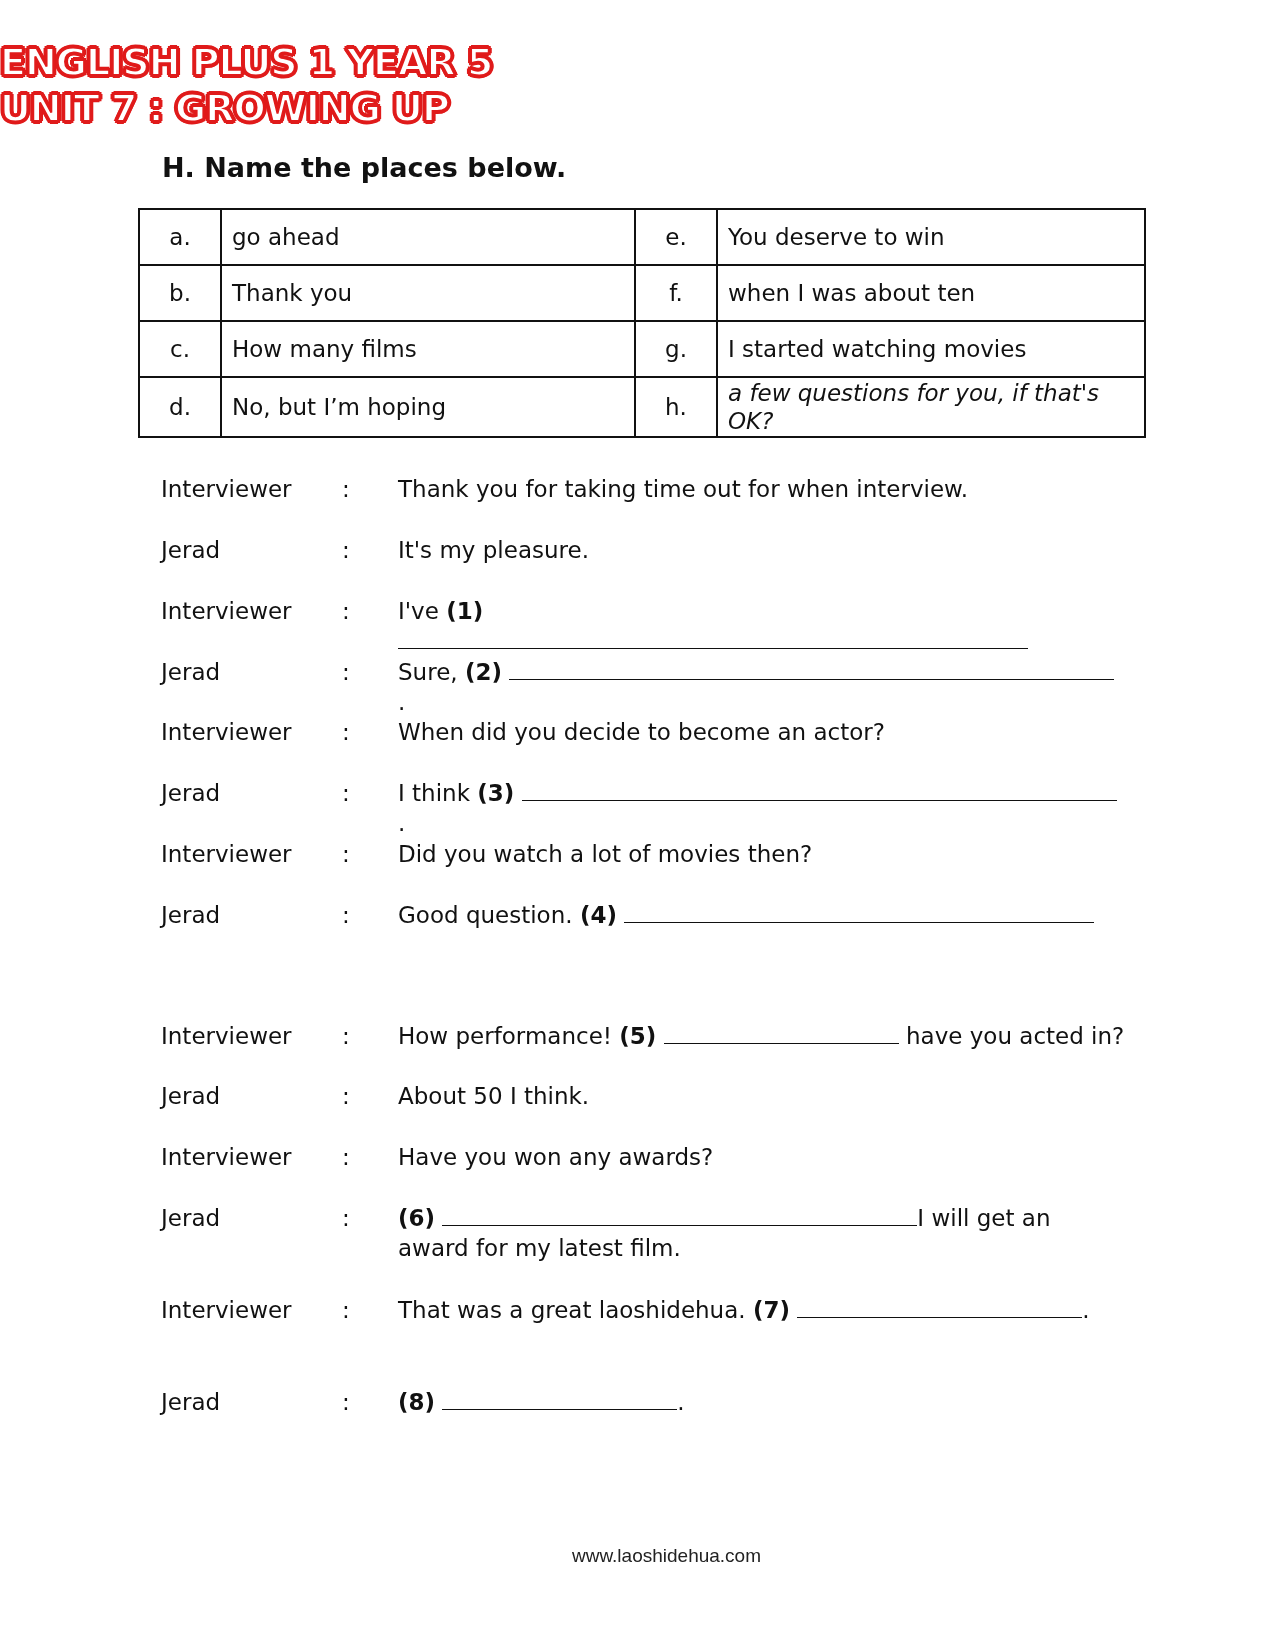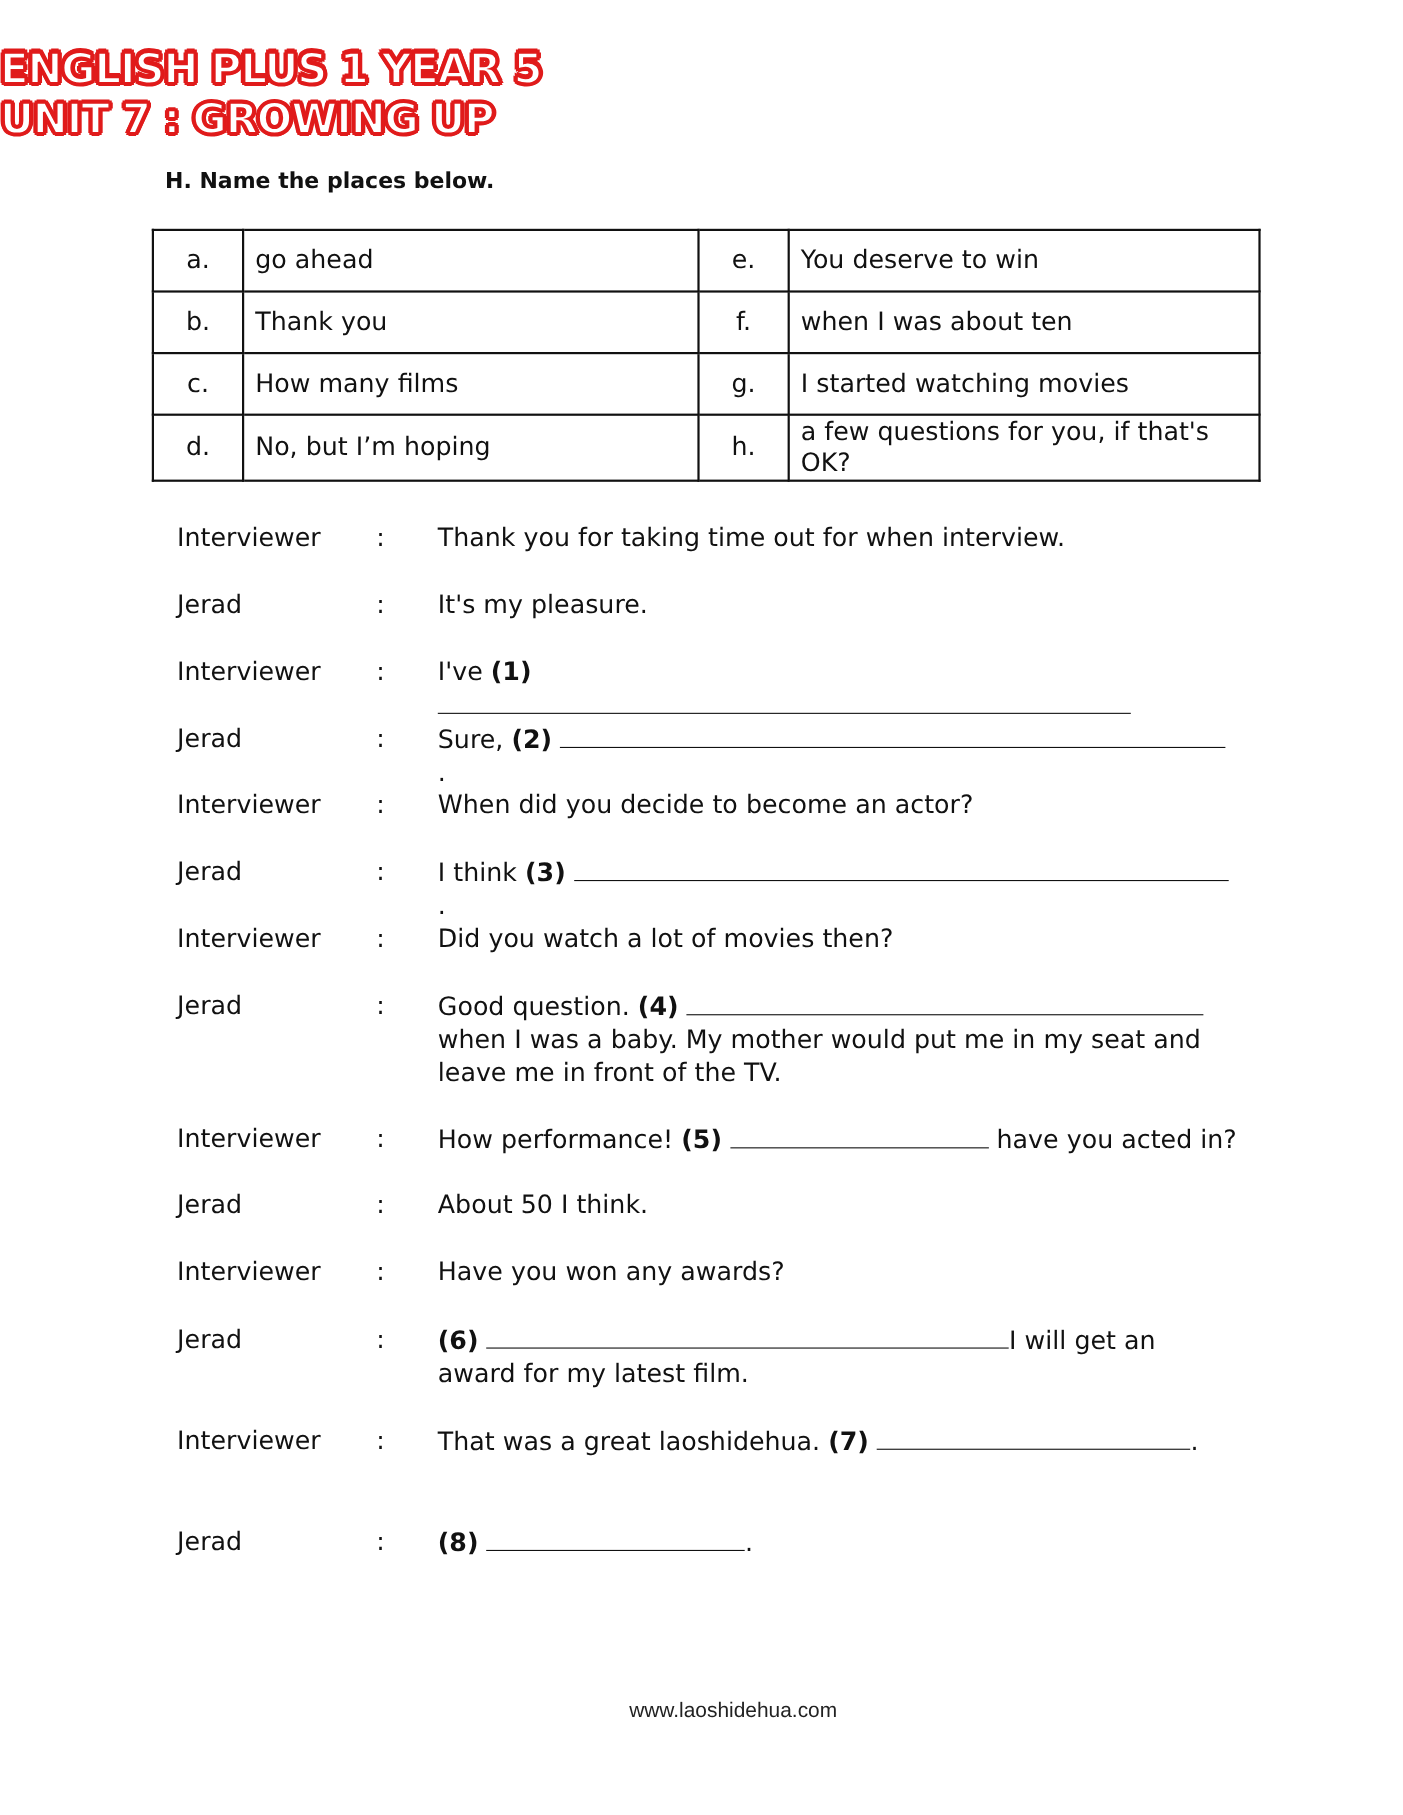--- a/index.html
+++ b/index.html
@@ -7,28 +7,28 @@
          font-family:"DejaVu Sans", sans-serif; color:#111; }
   .title { position:absolute; left:0; width:1275px; text-align:left;
            font-family:"DejaVu Sans", sans-serif; font-weight:900; font-size:38px;
            letter-spacing:-1px; color:#ffffff; line-height:44px;
            -webkit-text-stroke:2px #e01b1b;
            text-shadow: 0 0 0 #e01b1b, 2px 2px 0 #e01b1b, -2px -2px 0 #e01b1b,
                         2px -2px 0 #e01b1b, -2px 2px 0 #e01b1b, 3px 0 0 #e01b1b,
                         -3px 0 0 #e01b1b, 0 3px 0 #e01b1b, 0 -3px 0 #e01b1b; }
   .title.l1 { top:40px; }
   .title.l2 { top:86px; }
-  .instruction { position:absolute; left:150px; top:152px; font-size:20px; font-weight:bold; }
+  .instruction { position:absolute; left:162px; top:152px; font-size:27px; font-weight:bold; }
   table.opts { position:absolute; left:138px; top:208px; width:1008px;
                border-collapse:collapse; font-size:23px; }
   table.opts td { border:2px solid #111; padding:0 10px; height:54px; vertical-align:middle; }
   table.opts tr.last td { height:58px; }
   td.letter { width:60px; text-align:center; }
   td.phrase { width:392px; }
-  td.phrase-wrap { line-height:28px; }
+  td.phrase-wrap { line-height:28px;font-style:italic; }
   .dlg { position:absolute; left:150px; font-size:23px; line-height:30px; }
   .dlg .spk { position:absolute; left:11px; white-space:nowrap; }
   .dlg .colon { position:absolute; left:192px; }
   .dlg .txt { position:absolute; left:248px; width:720px; }
   .num { font-weight:bold; }
   .blank { display:inline-block; border-bottom:1.5px solid #111; height:22px; vertical-align:baseline; }
   .footer { position:absolute; top:1545px; left:0; width:1275px; text-align:center;
             font-family:"Liberation Sans", sans-serif; font-size:19px; color:#222;margin-left:29px; }
 </style>
 </head>
@@ -106,21 +106,21 @@
 
 <div class="dlg" style="top:839px">
   <span class="spk">Interviewer</span>
   <span class="colon">:</span>
   <span class="txt">Did you watch a lot of movies then?</span>
 </div>
 
 <div class="dlg" style="top:900px">
   <span class="spk">Jerad</span>
   <span class="colon">:</span>
-  <span class="txt"><span>Good question. </span><span class="num">(4)</span> <span class="blank" style="width:470px"></span><span></span><br><span>when I was a baby. My mother would put me in my seat and leave me in front of the TV.</span></span>
+  <span class="txt"><span>Good question. </span><span class="num">(4)</span> <span class="blank" style="width:470px"></span><span></span><br></span>
 </div>
 
 <div class="dlg" style="top:1021px">
   <span class="spk">Interviewer</span>
   <span class="colon">:</span>
   <span class="txt" style="width:760px"><span>How performance! </span><span class="num">(5)</span> <span class="blank" style="width:235px"></span><span> have you acted in?</span></span>
 </div>
 
 <div class="dlg" style="top:1081px">
   <span class="spk">Jerad</span>

